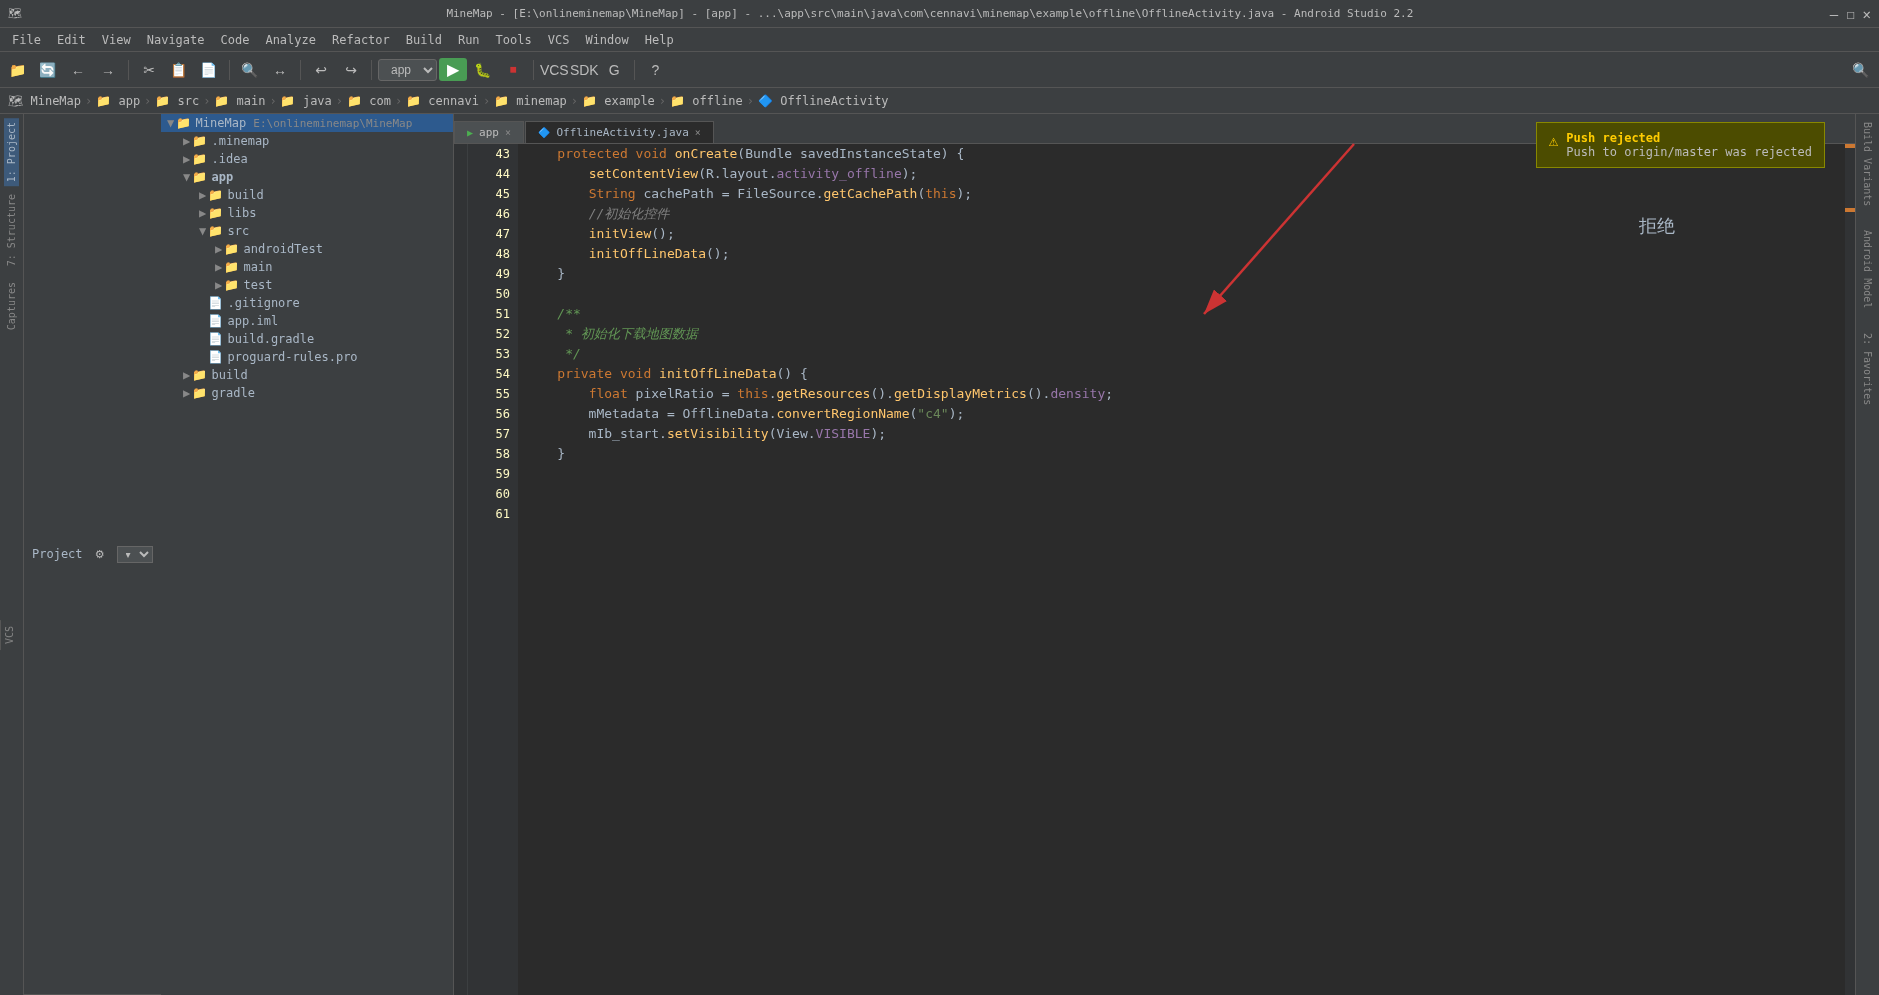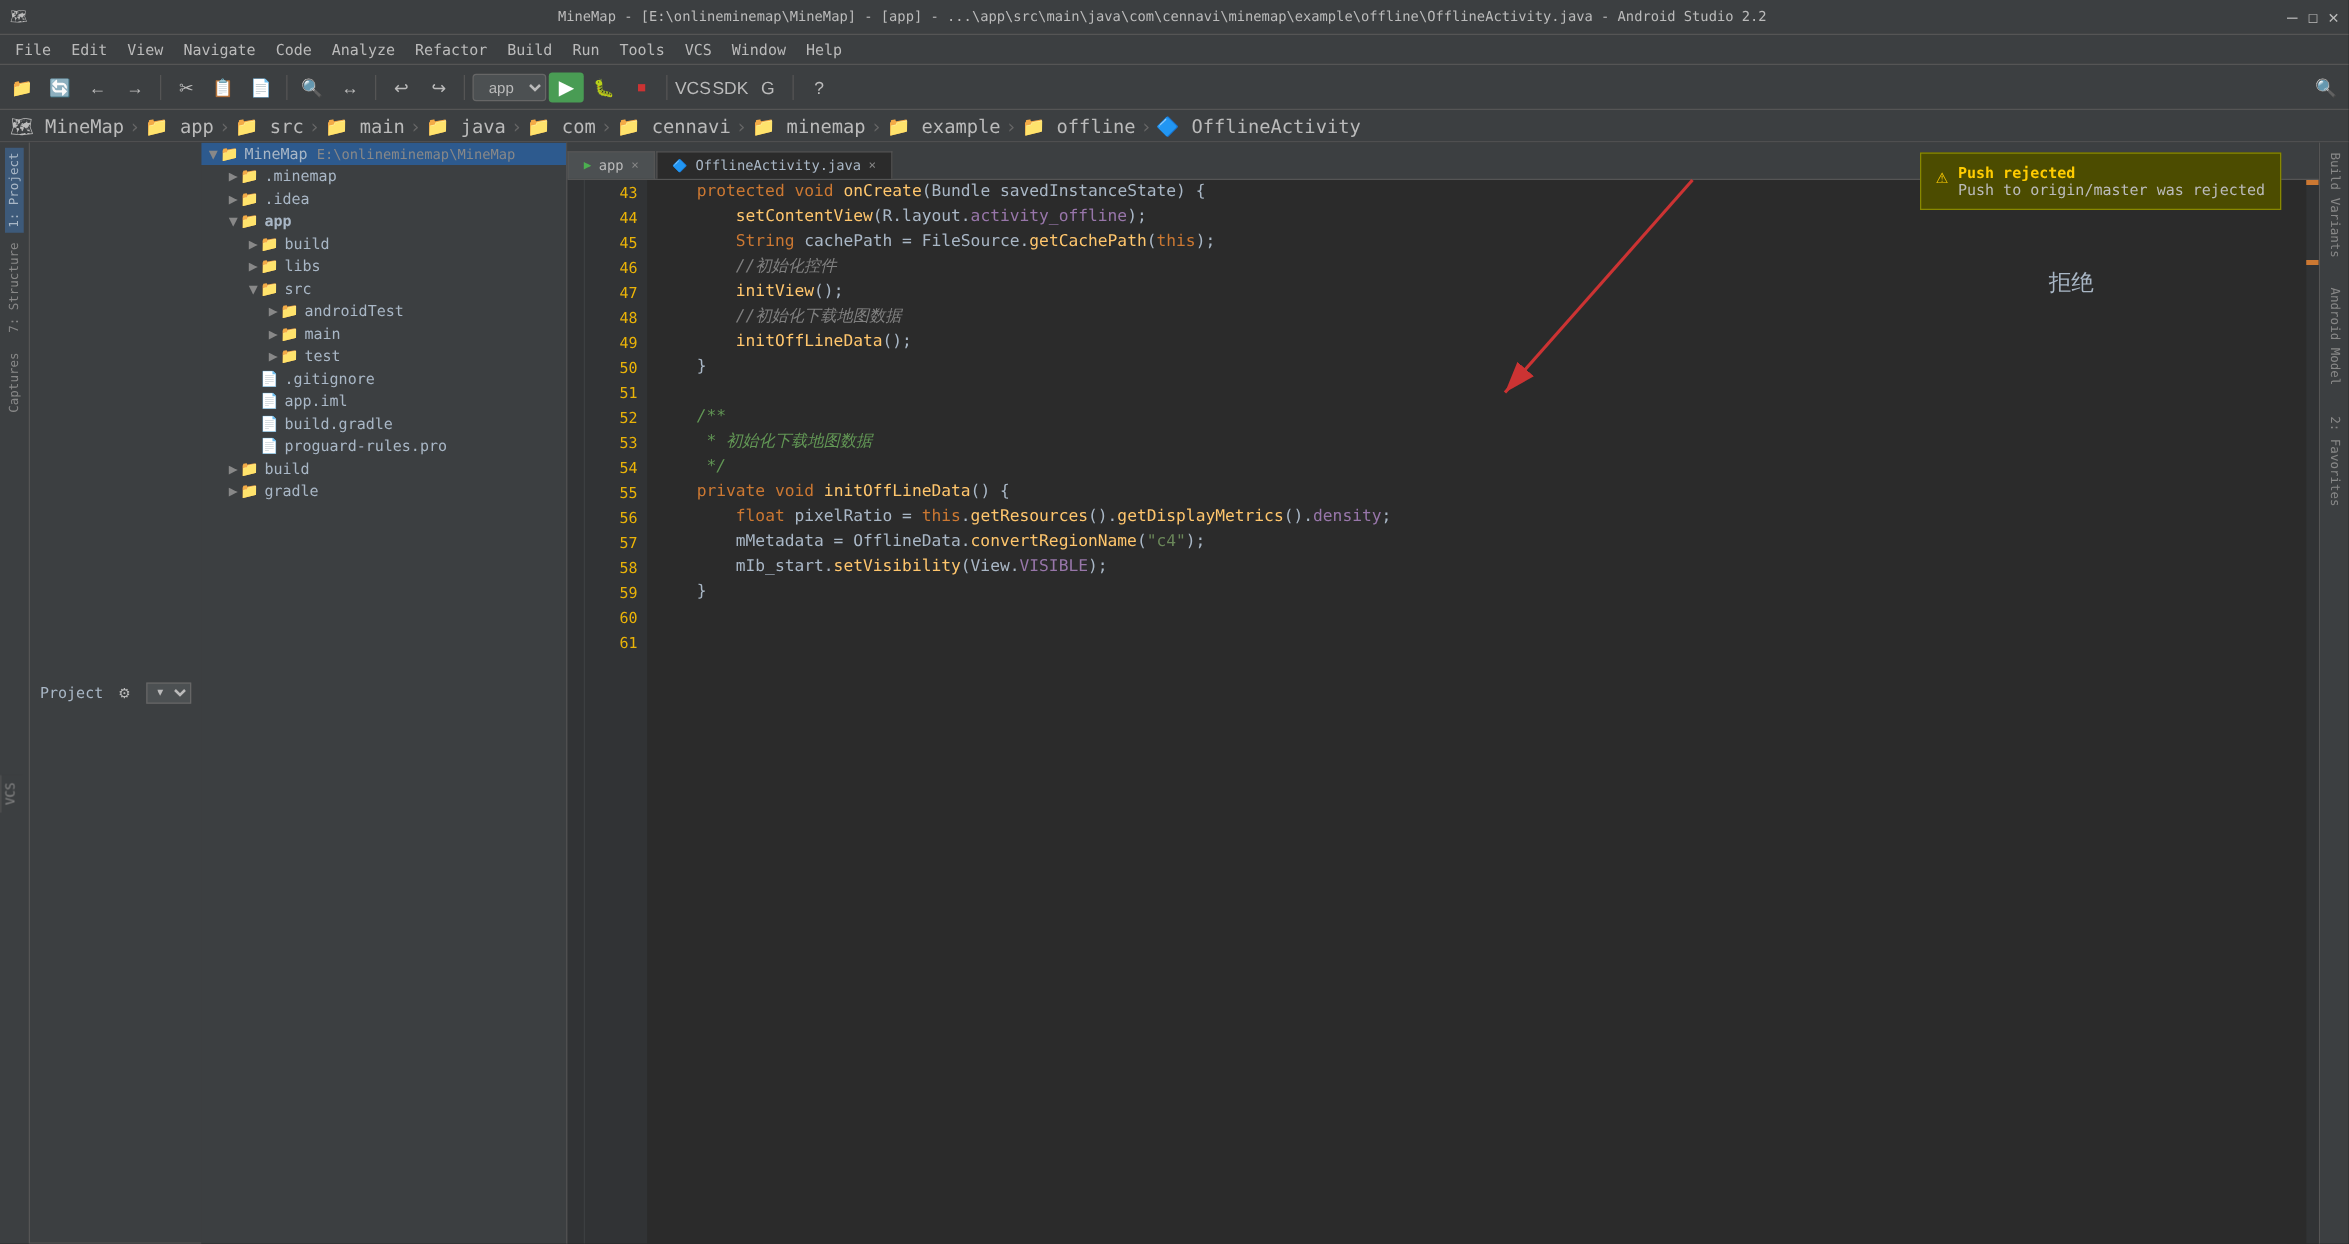--- a/index.html
+++ b/index.html
@@ -16,21 +16,21 @@
     .menu-item { padding: 2px 8px; color: #bbbbbb; font-size: 12px; cursor: pointer; }
 
     
     .toolbar { background: #3c3f41; height: 36px; display: flex; align-items: center; padding: 0 4px; border-bottom: 1px solid #555; gap: 2px; }
     .toolbar-btn { width: 28px; height: 28px; background: transparent; border: none; color: #bbbbbb; cursor: pointer; font-size: 14px; display: flex; align-items: center; justify-content: center; border-radius: 3px; }
     .toolbar-separator { width: 1px; height: 20px; background: #555; margin: 0 4px; }
     .app-dropdown { background: #4c5052; border: 1px solid #666; color: #bbbbbb; padding: 2px 8px; font-size: 12px; border-radius: 3px; }
     .run-btn { background: #499c54; color: white; border: none; padding: 2px 8px; border-radius: 3px; cursor: pointer; font-size: 16px; }
 
     
-    .breadcrumb { background: #3c3f41; height: 26px; display: flex; align-items: center; padding: 0 8px; border-bottom: 1px solid #555; gap: 4px; color: #bbbbbb; font-size: 15px; }
+    .breadcrumb { background: #3c3f41; height: 26px; display: flex; align-items: center; padding: 0 8px; border-bottom: 1px solid #555; gap: 4px; color: #bbbbbb; font-size: 12px; }
     .breadcrumb-item { cursor: pointer; }
     .breadcrumb-sep { color: #666; }
 
     
     .sidebar { width: 430px; background: #3c3f41; border-right: 1px solid #555; display: flex; flex-direction: row; overflow: hidden; }
     .sidebar-header { background: #3c3f41; padding: 4px 8px; border-bottom: 1px solid #555; display: flex; align-items: center; gap: 4px; }
     .sidebar-header select { background: #4c5052; border: 1px solid #666; color: #bbbbbb; padding: 1px 4px; font-size: 11px; }
     .sidebar-content { flex: 1; overflow-y: auto; }
 
     
@@ -39,21 +39,21 @@
     .tree-arrow { width: 12px; display: inline-block; text-align: center; color: #888; }
     .tree-icon { margin-right: 4px; }
     .tree-label { color: #a9b7c6; font-size: 12px; }
     .tab-bar { background: #3c3f41; height: 30px; display: flex; align-items: flex-end; border-bottom: 1px solid #555; }
     .tab { padding: 4px 12px; background: #4c5052; color: #bbbbbb; border: 1px solid #555; border-bottom: none; margin-right: 1px; font-size: 11px; cursor: pointer; display: flex; align-items: center; gap: 6px; }
     .tab.active { background: #2b2b2b; color: #a9b7c6; }
     .tab .close { color: #888; font-size: 10px; }
 
     
     .code-container { display: flex; flex: 1; overflow: hidden; position: relative; }
-    .line-numbers { width: 50px; background: #313335; text-align: right; padding: 0 8px 0 0; color: #eab308; font-size: 12px; line-height: 20px; user-select: none; }
+    .line-numbers { width: 50px; background: #313335; text-align: right; padding: 0 8px 0 0; color: #fef9c3; font-size: 12px; line-height: 20px; user-select: none; }
     .line-numbers div { height: 20px; }
     .code-content { flex: 1; overflow: auto; padding: 0 8px; line-height: 20px; font-size: 13px; background: #2b2b2b; }
     .code-line { height: 20px; white-space: nowrap; }
     .kw { color: #cc7832; }
     .str { color: #6a8759; }
     .comment { color: #808080; font-style: italic; }
     .type { color: #a9b7c6; }
     .num { color: #6897bb; }
     .italic-comment { color: #629755; font-style: italic; }
     .method { color: #ffc66d; }
@@ -318,23 +318,20 @@
         <div class="code-line">
           &nbsp;&nbsp;&nbsp;&nbsp;&nbsp;&nbsp;&nbsp;&nbsp;<span class="kw">String</span> cachePath = <span class="type">FileSource</span>.<span class="method">getCachePath</span>(<span class="kw">this</span>);
         </div>
         <div class="code-line">
           &nbsp;&nbsp;&nbsp;&nbsp;&nbsp;&nbsp;&nbsp;&nbsp;<span class="comment">//初始化控件</span>
         </div>
         <div class="code-line">
           &nbsp;&nbsp;&nbsp;&nbsp;&nbsp;&nbsp;&nbsp;&nbsp;<span class="method">initView</span>();
         </div>
         <div class="code-line">
-          &nbsp;&nbsp;&nbsp;&nbsp;&nbsp;&nbsp;&nbsp;&nbsp;<span class="comment">//初始化下载地图数据</span>
-        </div>
-        <div class="code-line">
           &nbsp;&nbsp;&nbsp;&nbsp;&nbsp;&nbsp;&nbsp;&nbsp;<span class="method">initOffLineData</span>();
         </div>
         <div class="code-line">
           &nbsp;&nbsp;&nbsp;&nbsp;}
         </div>
         <div class="code-line">&nbsp;</div>
         <div class="code-line">
           &nbsp;&nbsp;&nbsp;&nbsp;<span class="italic-comment">/**</span>
         </div>
         <div class="code-line">

